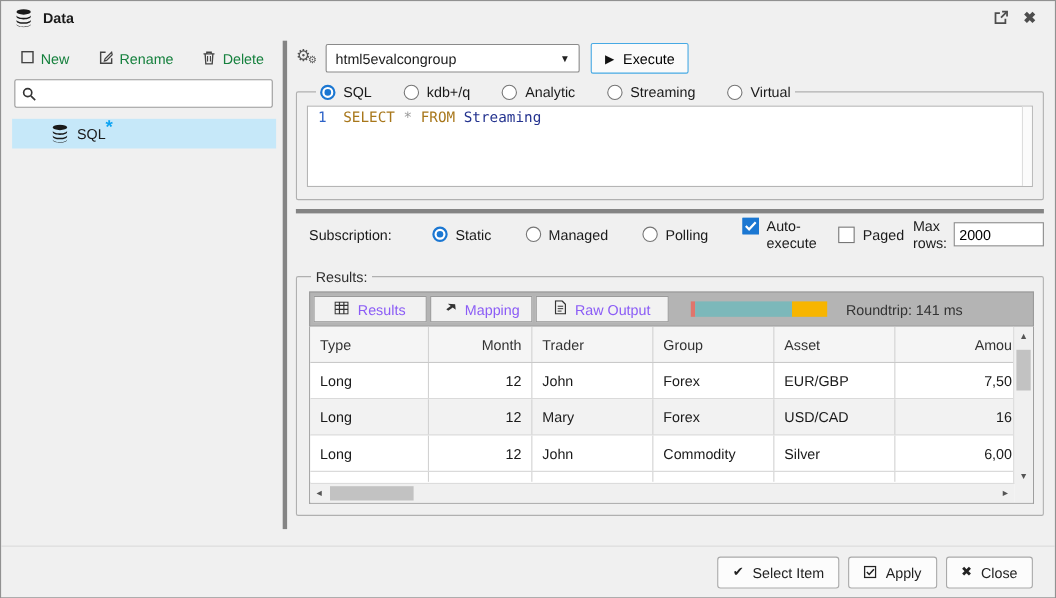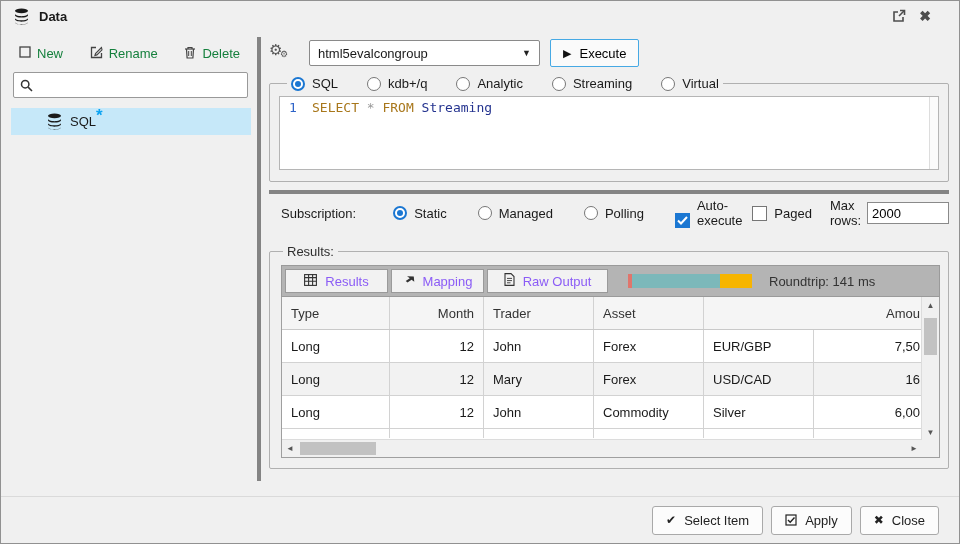--- a/index.html
+++ b/index.html
@@ -1,19 +1,19 @@
 <!DOCTYPE html>
 <html style="--selection-blue: #c6e8f9; --modified-star: #0ba3f2; --execute-border: #46a9e4; --checkbox-blue: #1b77d2; --splitter-gray: #848484; --tabbar-gray: #b4b4b4; --progress-red: #e0756c; --progress-teal: #7cb8ba; --progress-amber: #f7b500; --sql-keyword: #a8771b; --sql-identifier: #24338f; --line-number: #2d63c8;"><head>
 <meta charset="utf-8">
 <style>
   html,body{margin:0;padding:0;background:#e8e8e8;font-family:"Liberation Sans",sans-serif;}
   .dialog{position:relative;width:958px;height:542px;background:#f0f0f0;border:1px solid #919191;overflow:hidden;font-size:13px;color:#1a1a1a;}
 
   
-  .titlebar{position:absolute;left:0;top:0;right:16px;height:30px;display:flex;align-items:center;padding-left:12px;}
+  .titlebar{position:absolute;left:0;top:0;right:5px;height:30px;display:flex;align-items:center;padding-left:12px;}
   .ticon{display:inline-flex;margin-right:9px;}
   .ttitle{font-weight:bold;font-size:13px;}
   .tb-right{position:absolute;right:12px;top:7px;display:flex;gap:13px;align-items:center;color:#4d4d4d;}
   .winbtn{cursor:pointer;display:inline-flex;align-items:center;font-size:14px;font-weight:bold;color:#4d4d4d;}
 
   
   .sidebar{position:absolute;left:0;top:30px;width:257px;bottom:0;}
   .side-toolbar{display:flex;align-items:center;margin:12px 18px 0 18px;justify-content:space-between;height:20px;}
   .tool-btn{display:inline-flex;align-items:flex-start;gap:6px;color:#15803d;cursor:pointer;}
   .tool-btn svg{display:block;}
@@ -29,50 +29,50 @@
   
   .vsplitter{position:absolute;left:256px;top:36px;width:4px;height:444px;background:var(--splitter-gray,#848484);cursor:col-resize;}
   .hsplitter{height:4px;background:var(--splitter-gray,#848484);margin:8px 0 0 0;cursor:row-resize;}
 
   
   .main{position:absolute;left:268px;top:36px;width:680px;}
   .conn-row{display:flex;align-items:center;height:28px;margin-top:2px;}
   .gears{position:relative;width:22px;height:20px;color:#555;flex:0 0 auto;}
   .gears .g1{position:absolute;left:0;top:-2px;font-size:15px;}
   .gears .g2{position:absolute;left:11px;top:6px;font-size:9px;}
-  .select{width:213px;height:24px;background:#fff;border:1px solid #8a8a8a;border-radius:2px;display:flex;align-items:center;padding:0 8px;margin-left:18px;cursor:pointer;}
+  .select{width:213px;height:24px;background:#fff;border:1px solid #8a8a8a;border-radius:2px;display:flex;align-items:center;padding:0 8px;margin-left:5px;cursor:pointer;}
   .select .val{flex:1;}
   .select .caret{font-size:9px;color:#222;}
   .btn-execute{display:flex;align-items:center;gap:8px;height:28px;padding:0 12px;margin-left:10px;background:#fafafa;border:1px solid var(--execute-border,#46a9e4);border-radius:2px;font-size:13px;cursor:pointer;font-family:"Liberation Sans",sans-serif;}
   .btn-execute .play{font-size:11px;color:#111;}
 
   fieldset{border:1px solid #b0b0b0;border-radius:2px;margin:0;padding:0;}
   .querybox{margin-top:9px;padding:2px 9px 11px 9px;}
   .qtype-row{display:flex;align-items:center;gap:0;padding:0 4px;margin-left:8px;}
   .radio{display:inline-flex;align-items:center;gap:7px;margin-right:29px;cursor:pointer;}
   .rb{width:14px;height:14px;border-radius:50%;border:1px solid #767676;background:#fff;box-sizing:border-box;position:relative;flex:0 0 auto;}
   .rb.on{border:2px solid var(--checkbox-blue,#1b77d2);}
   .rb.on::after{content:"";position:absolute;left:2px;top:2px;width:6px;height:6px;border-radius:50%;background:var(--checkbox-blue,#1b77d2);}
   .cb{width:15px;height:15px;border:1px solid #767676;background:#fff;box-sizing:border-box;display:inline-flex;align-items:center;justify-content:center;flex:0 0 auto;}
   .cb.on{background:var(--checkbox-blue,#1b77d2);border-color:var(--checkbox-blue,#1b77d2);}
-  .check-lbl{display:inline-flex;align-items:flex-end;gap:7px;cursor:pointer;}
+  .check-lbl{display:inline-flex;align-items:flex-start;gap:7px;cursor:pointer;}
 
   .editor{position:relative;display:flex;margin-top:3px;height:72px;background:#fff;border:1px solid #b5b5b5;font-family:"DejaVu Sans Mono","Liberation Mono",monospace;font-size:13px;cursor:text;}
   .gutter{width:26px;text-align:center;color:var(--line-number,#2d63c8);padding-top:3px;}
   .code{padding-top:3px;padding-left:6px;white-space:pre;}
   .kw{color:var(--sql-keyword,#a8771b);}
   .op{color:#999;}
   .ident{color:var(--sql-identifier,#24338f);}
   .ed-track{position:absolute;right:0;top:0;bottom:0;width:8px;background:#fbfbfb;border-left:1px solid #ddd;}
 
   .sub-row{display:flex;align-items:center;height:30px;margin-top:4px;padding-left:12px;}
   .sub-row .sub-label{margin-right:37px;}
   .sub-row .radio{margin-right:31px;}
   .sub-row .gap{width:16px;}
-  .maxrows{display:flex;align-items:center;gap:6px;margin-left:18px;justify-content:flex-end;}
+  .maxrows{display:flex;align-items:center;gap:6px;margin-left:8px;justify-content:flex-end;}
   .maxrows input{width:72px;height:20px;border:1px solid #8a8a8a;font-size:13px;padding:0 4px;font-family:"Liberation Sans",sans-serif;}
 
   
   .resultsbox{margin-top:16px;padding:4px 8px 10px 11px;}
   .res-legend{padding:0 4px;margin-left:2px;font-size:13px;color:#2e2e2e;}
   .tabbar{display:flex;align-items:center;height:30px;background:var(--tabbar-gray,#b4b4b4);border:1px solid #9a9a9a;padding:0 3px;margin-top:2px;}
   .tab{display:flex;align-items:center;justify-content:center;gap:8px;height:24px;background:#f2f2f2;border:1px solid #9a9a9a;margin-right:3px;cursor:pointer;font-size:13px;font-family:"Liberation Sans",sans-serif;color:#8b5cf6;}
   .tab.t0{width:103px;}.tab.t1{width:93px;}.tab.t2{width:121px;}
   .progress{display:flex;height:14px;width:124px;margin-left:17px;}
   .progress .p-red{width:4px;background:var(--progress-red,#e0756c);}
@@ -307,20 +307,21 @@
           <span class="p-amber"></span>
         </span>
         <span class="roundtrip">Roundtrip: 141 ms</span>
       </div>
 
       <div class="gridwrap">
         <div class="grow header">
           <span class="gcell c0">Type</span>
           <span class="gcell c1">Month</span>
           <span class="gcell c2">Trader</span>
+          <span class="gcell c3">Group</span>
           <span class="gcell c4">Asset</span>
           <span class="gcell c5">Amou</span>
         </div>
         <div class="grow">
           <span class="gcell c0">Long</span>
           <span class="gcell c1">12</span>
           <span class="gcell c2">John</span>
           <span class="gcell c3">Forex</span>
           <span class="gcell c4">EUR/GBP</span>
           <span class="gcell c5">7,50</span>

